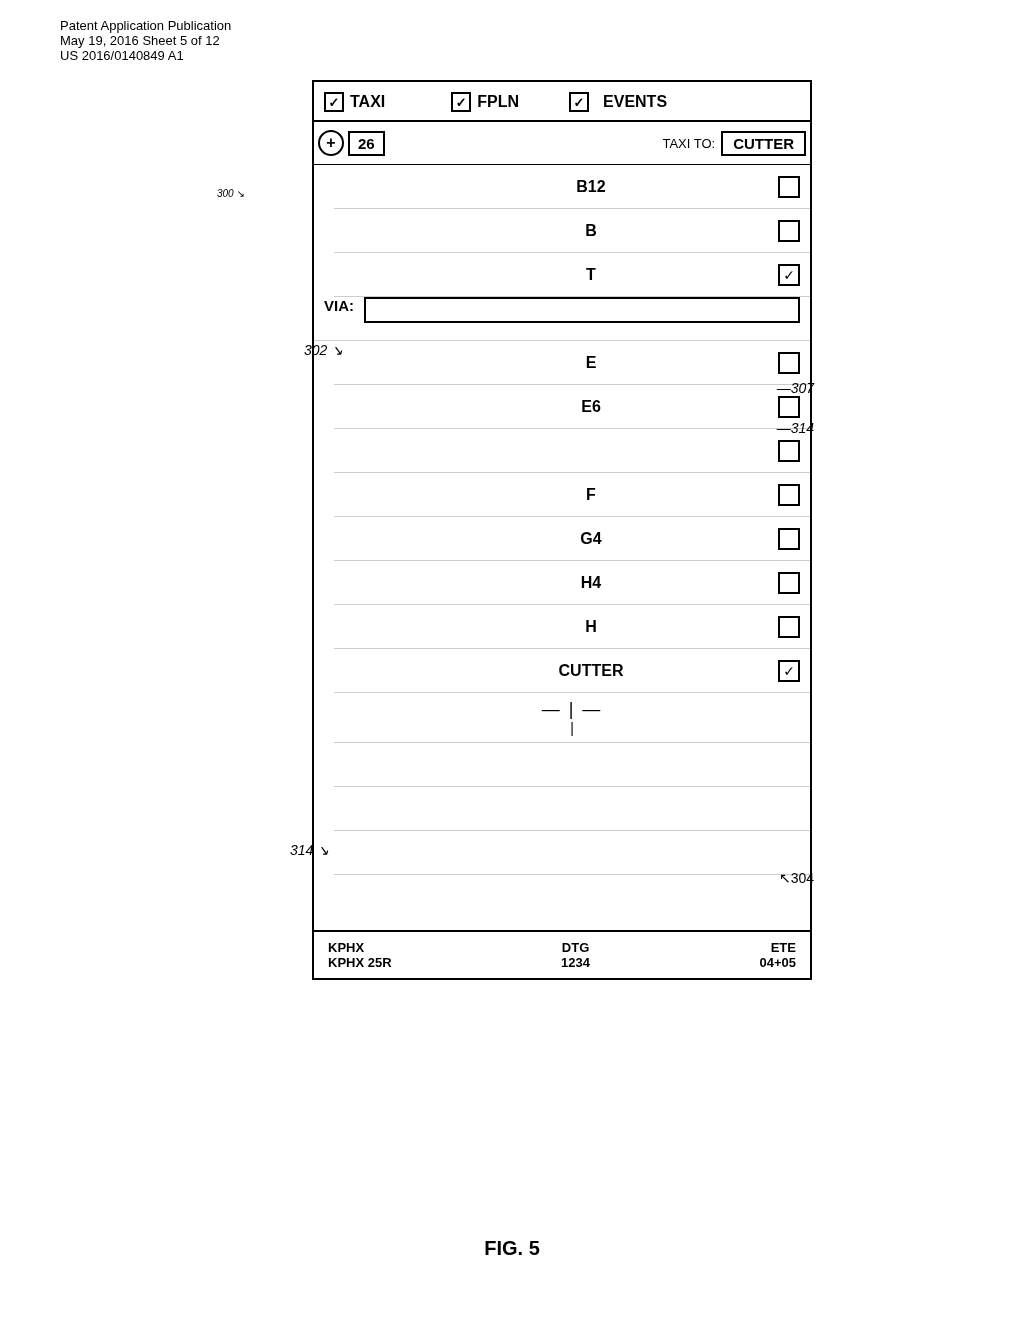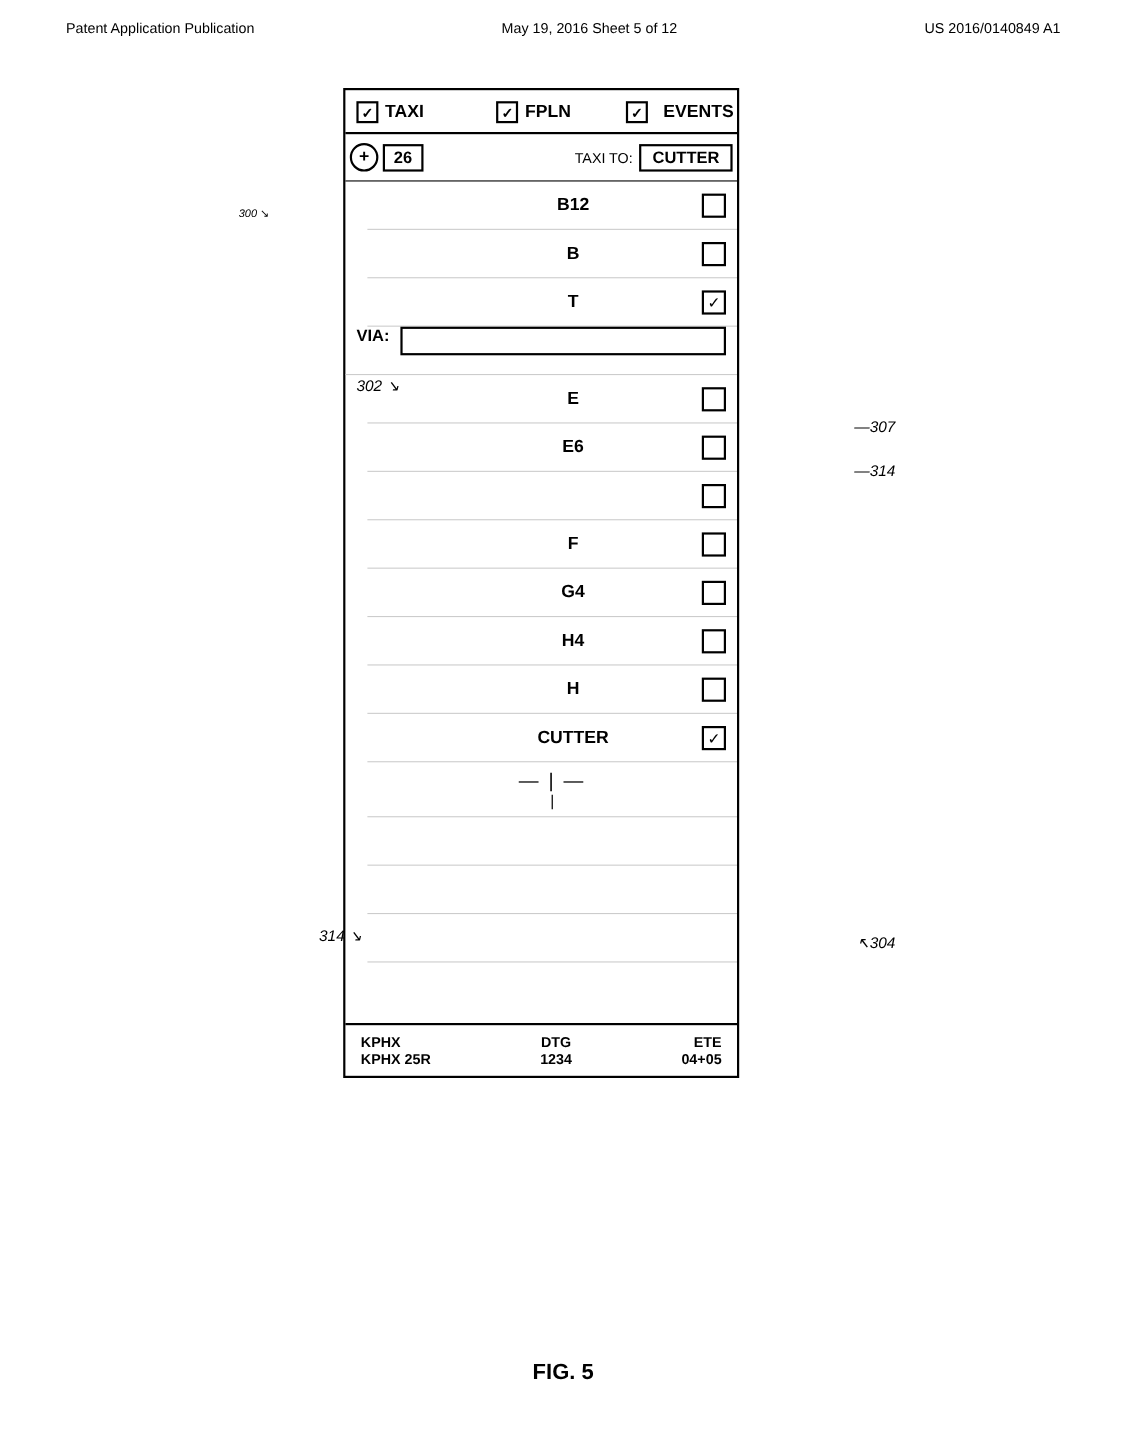--- a/index.html
+++ b/index.html
@@ -13,37 +13,38 @@
     }
 
     
     .patent-header {
       display: flex;
       justify-content: space-between;
       align-items: flex-start;
       padding: 18px 60px 10px 60px;
       font-size: 13px;
       font-weight: normal;
+      flex-direction: column;
     }
 
     
     .diagram-container {
       position: absolute;
       top: 80px;
       left: 50%;
       transform: translateX(-50%);
       width: 520px;
     }
 
     
     .ui-panel {
       position: relative;
       border: 2px solid #000;
       margin-left: 60px;
-      width: 360px;
+      width: 500px;
       min-height: 900px;
     }
 
     
     .tab-bar {
       display: flex;
       border-bottom: 2px solid #000;
       padding: 10px 10px 8px 10px;
       gap: 20px;
       align-items: center;
@@ -346,39 +347,39 @@
         <span>1234</span>
       </div>
       <div class="bottom-item" style="text-align:right;">
         <span>ETE</span>
         <span>04+05</span>
       </div>
     </div>
 
   </div>
 
-  <div style="position:absolute; left:72px; top:262px; font-size:14px; font-style:italic;">
+  <div style="position:absolute; left:52px; top:262px; font-size:14px; font-style:italic;">
     <span>302</span>
     <span>↘</span>
   </div>
 
   <div style="position:absolute; right:-42px; top:300px; font-size:14px; font-style:italic;">
     <span>—</span><span>307</span>
   </div>
 
   <div style="position:absolute; right:-42px; top:340px; font-size:14px; font-style:italic;">
     <span>—</span><span>314</span>
   </div>
 
   <div style="position:absolute; left:38px; top:762px; font-size:14px; font-style:italic;">
     <span>314</span>
     <span>↘</span>
   </div>
 
-  <div style="position:absolute; right:-42px; top:769px; font-size:14px; font-style:italic;">
+  <div style="position:absolute; right:-42px; top:790px; font-size:14px; ">
     <span>↖</span><span>304</span>
   </div>
 
 </div>
 
 <div class="figure-label" style="position:absolute; bottom:60px; left:0; right:0;">
   <span>FIG. 5</span>
 </div>
 
 </body></html>

